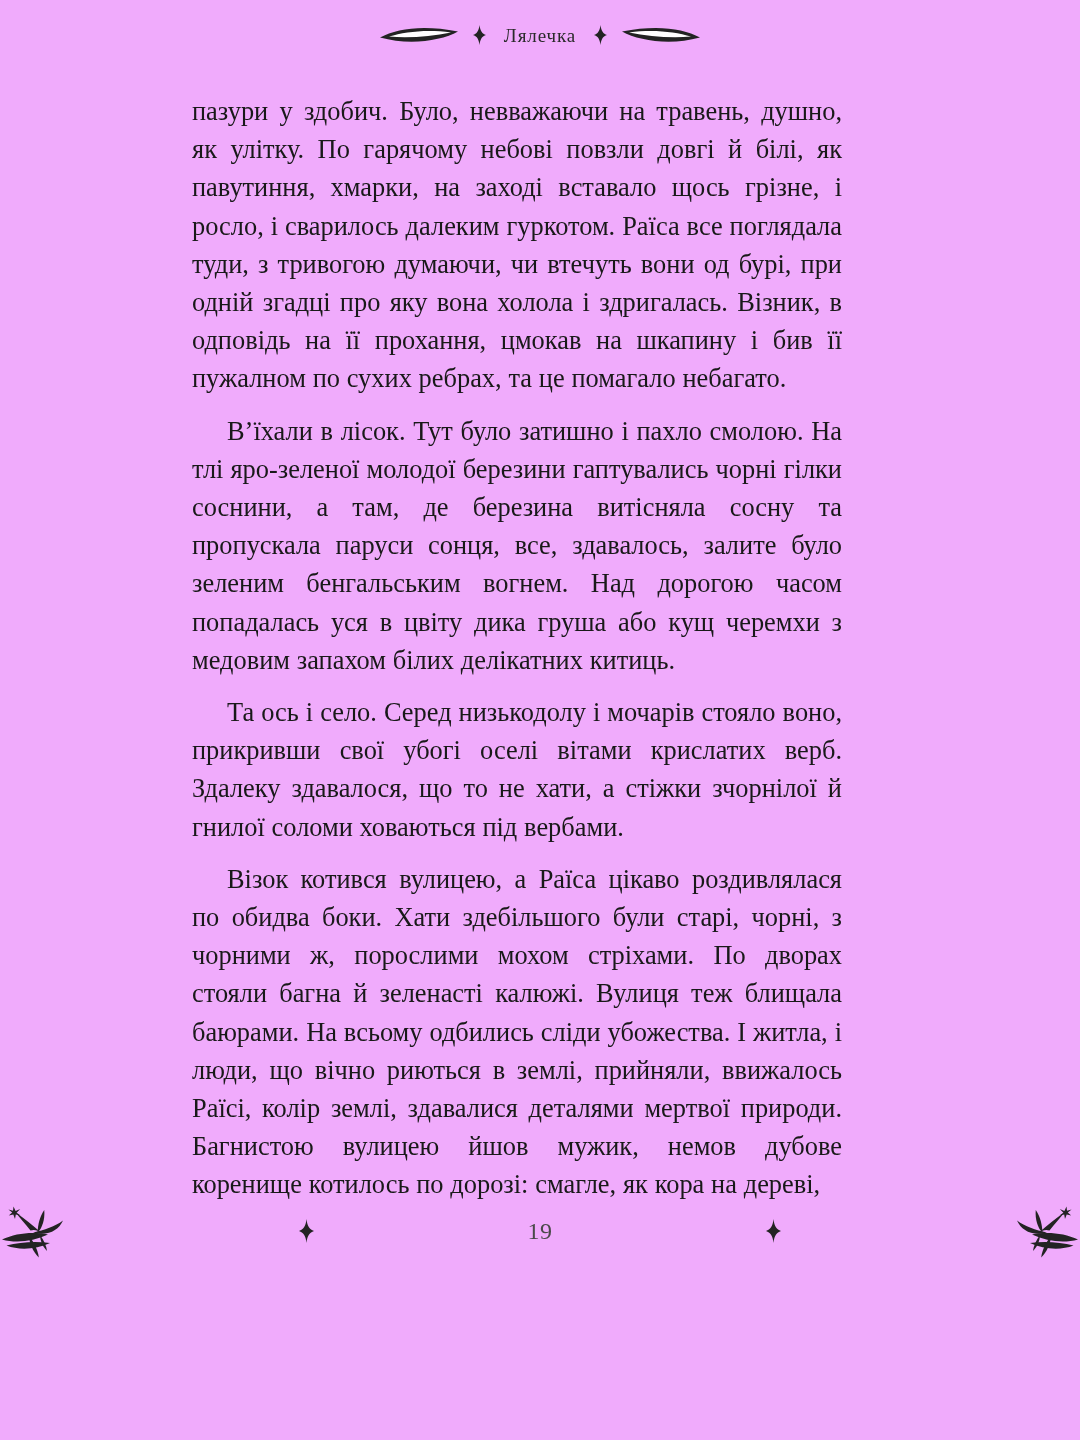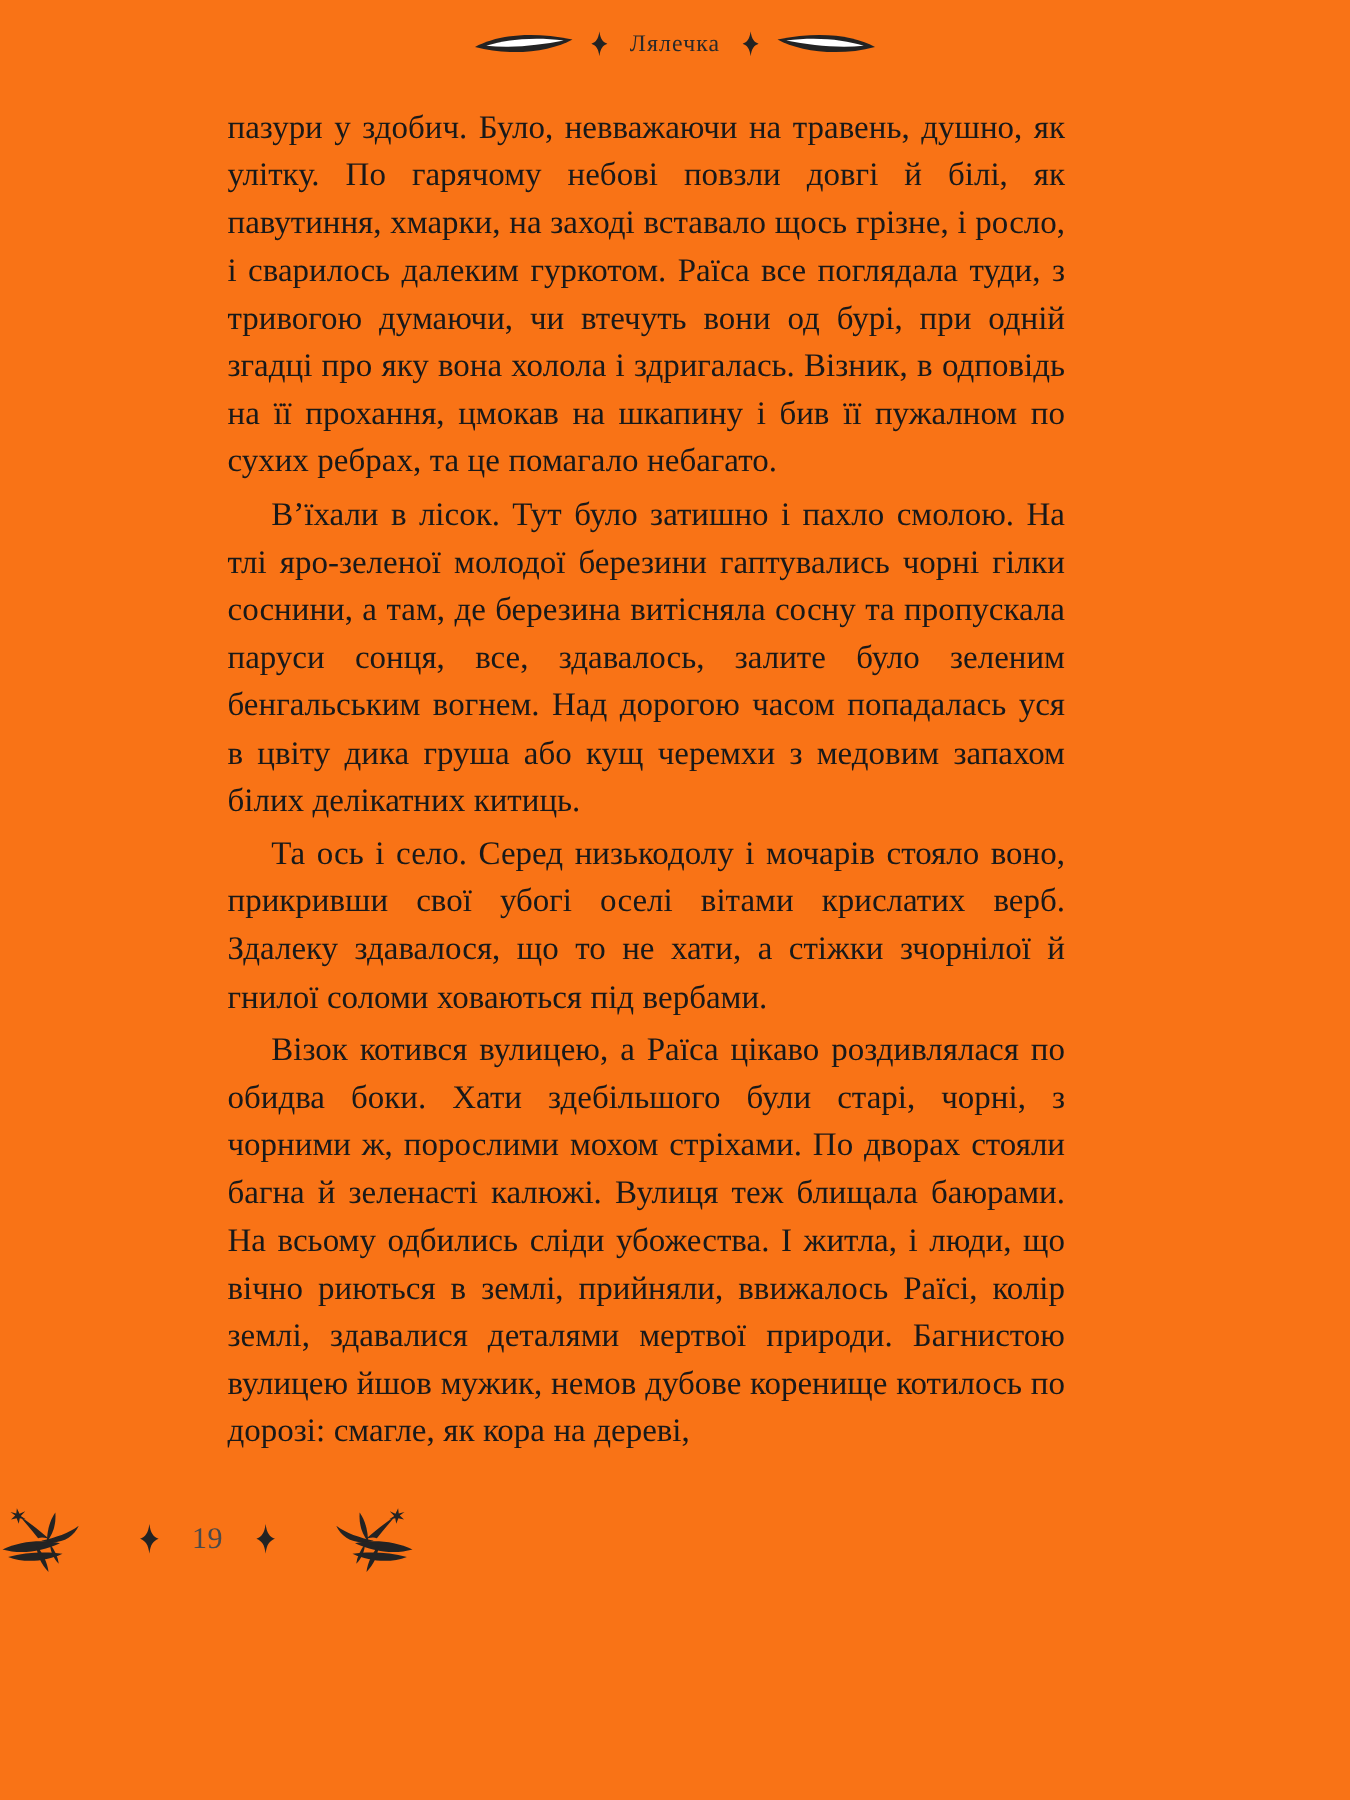--- a/index.html
+++ b/index.html
@@ -15,21 +15,21 @@
     font-family: "Liberation Serif", "DejaVu Serif", serif;
     color: #191919;
     overflow: hidden;
   }
 
   .page {
     position: absolute;
     inset: 0;
     width: 1080px;
     height: 1440px;
-    background: #f97316;
+    background: #f0abfc;
   }
 
   
   .running-head {
     position: absolute;
     top: 14px;
     left: 0;
     width: 1080px;
     height: 42px;
     display: flex;
@@ -60,21 +60,21 @@
   }
 
   
   .text-block {
     position: absolute;
     left: 178px;
     top: 78px;
     width: 678px;
   }
   .para {
-    margin: 4px;
+    margin: 14px;
     font-size: 26.4px;
     line-height: 38.2px;
     text-align: justify;
     text-justify: inter-word;
     text-indent: 35px;
     hyphens: manual;
     word-spacing: 0.2px;
   }
   .para.no-indent {
     text-indent: 0;
@@ -82,21 +82,21 @@
 
   
   .footer {
     position: absolute;
     left: 0;
     top: 1196px;
     width: 1080px;
     height: 70px;
     display: flex;
     align-items: center;
-    justify-content: flex-start;
+    justify-content: space-between;
     gap: 16px;
   }
   .folio {
     font-family: "Liberation Serif", "DejaVu Serif", serif;
     font-size: 24px;
     color: #4a4a4a;
     letter-spacing: 0.5px;
     line-height: 1;
     min-width: 46px;
     text-align: center;

